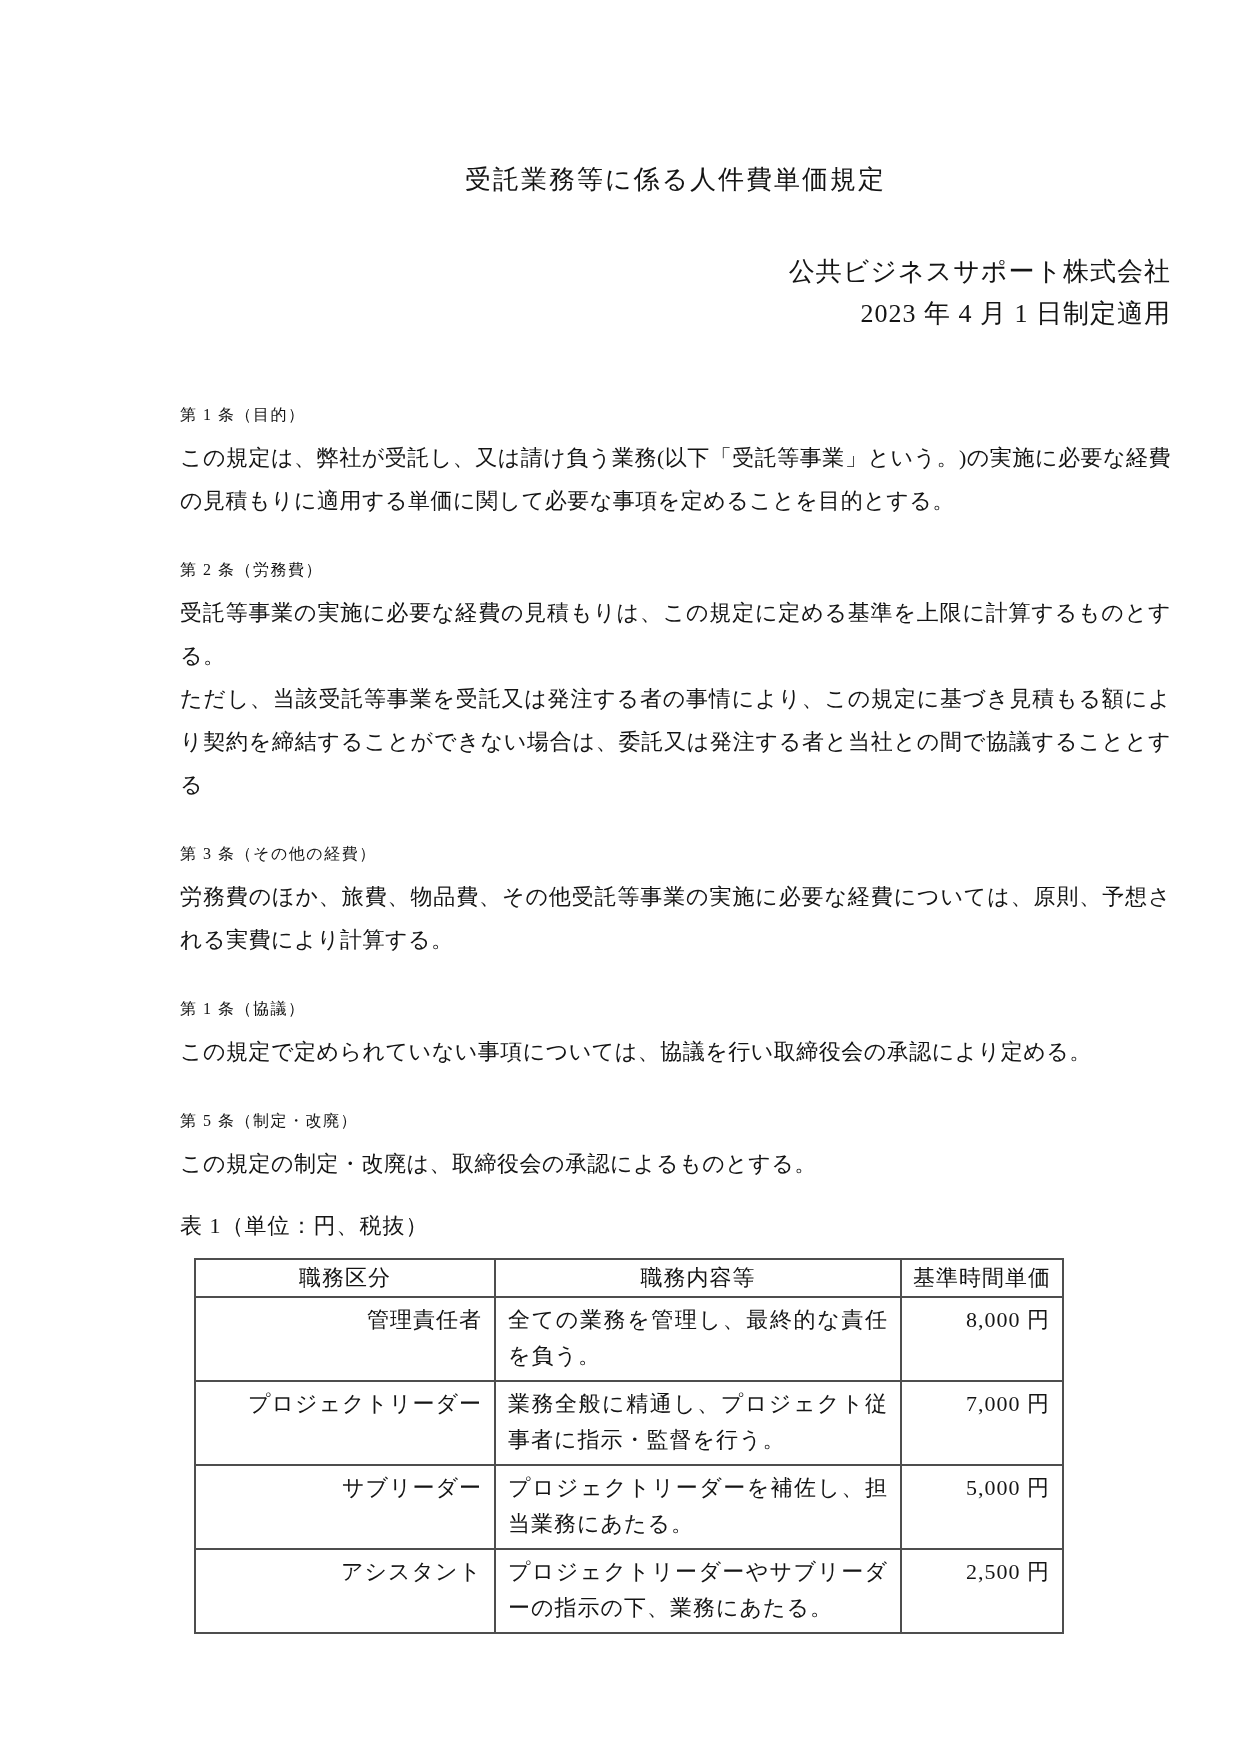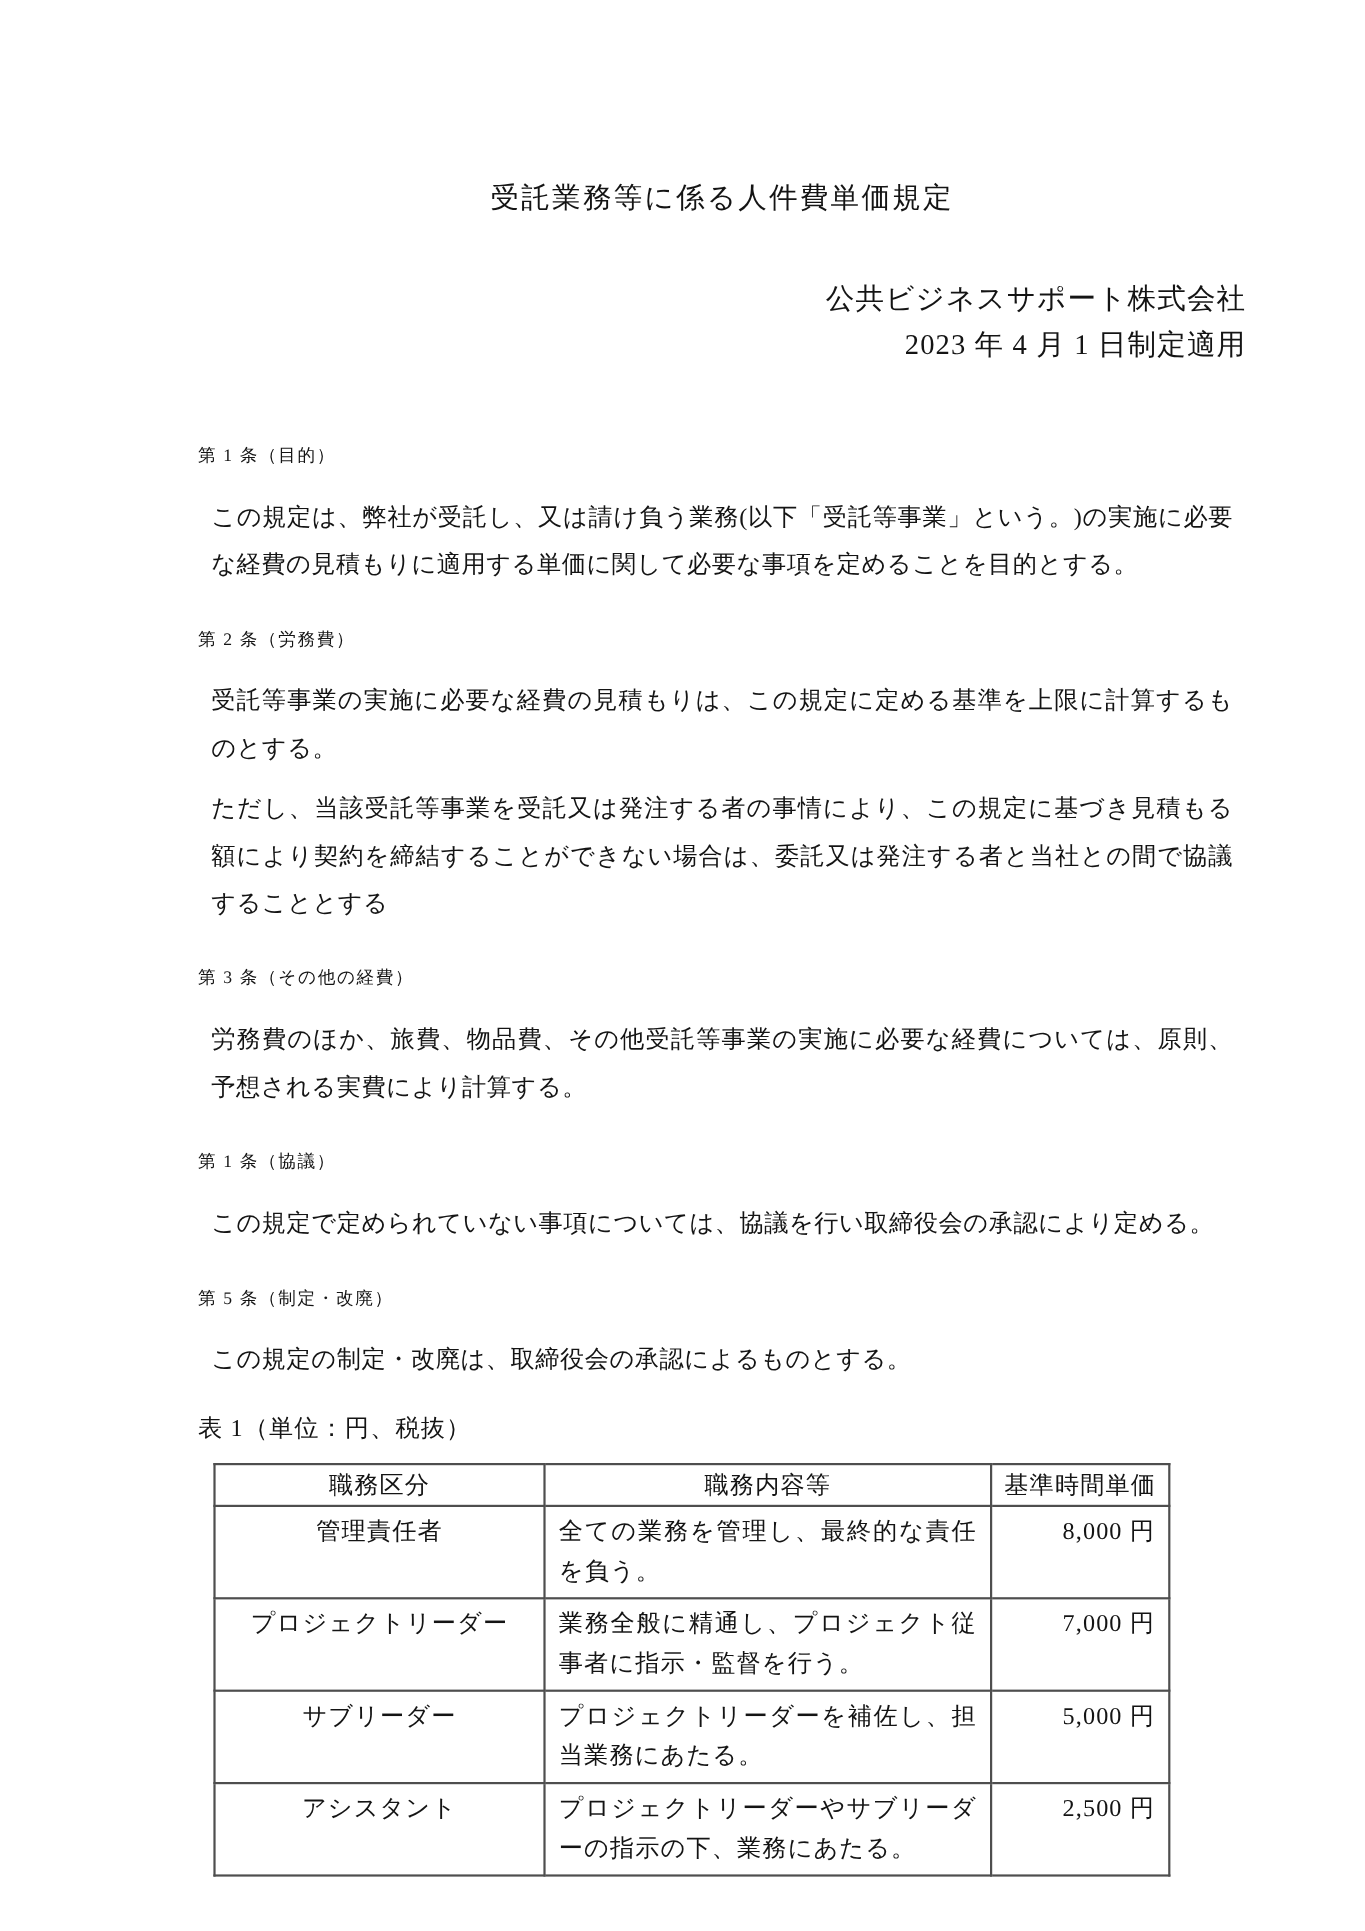--- a/index.html
+++ b/index.html
@@ -11,21 +11,21 @@
     width: 1241px;
     height: 1755px;
     color: #141414;
     font-family: "Liberation Serif", "DejaVu Serif", serif;
     -webkit-font-smoothing: antialiased;
   }
   .page {
     box-sizing: border-box;
     width: 1241px;
     height: 1755px;
-    padding: 158px 108px 0 180px;
+    padding: 158px 70px 0 180px;
     overflow: hidden;
   }
   .title {
     margin: 0;
     font-size: 26px;
     font-weight: normal;
     letter-spacing: 2px;
     line-height: 43px;
     text-align: center;
   }
@@ -41,21 +41,21 @@
   }
   .article {
     margin: 0 0 26px 0;
   }
   .a-head {
     font-size: 16px;
     letter-spacing: 1.5px;
     line-height: 43px;
   }
   .a-body {
-    margin: 12px;
+    margin: 0;
     font-size: 22px;
     letter-spacing: 0.5px;
     line-height: 43px;
     text-align: justify;
     text-justify: inter-character;
   }
   .table-caption {
     margin-top: 26px;
     margin-bottom: 17px;
     font-size: 22px;
@@ -82,21 +82,21 @@
   table.rate-table th {
     padding: 2px 8px;
     line-height: 32px;
     text-align: center;
     border-radius: 12px;
   }
   table.rate-table td {
     padding: 4px 12px 6px 12px;
     line-height: 36px;
   }
-  table.rate-table td.role { text-align: center; }
+  table.rate-table td.role { text-align: right; }
   table.rate-table td.desc { text-align: justify; text-justify: inter-character; }
   table.rate-table td.rate { text-align: right; }
 </style>
 </head>
 <body>
 
 <div class="page">
 
   <h1 class="title">受託業務等に係る人件費単価規定</h1>
 

